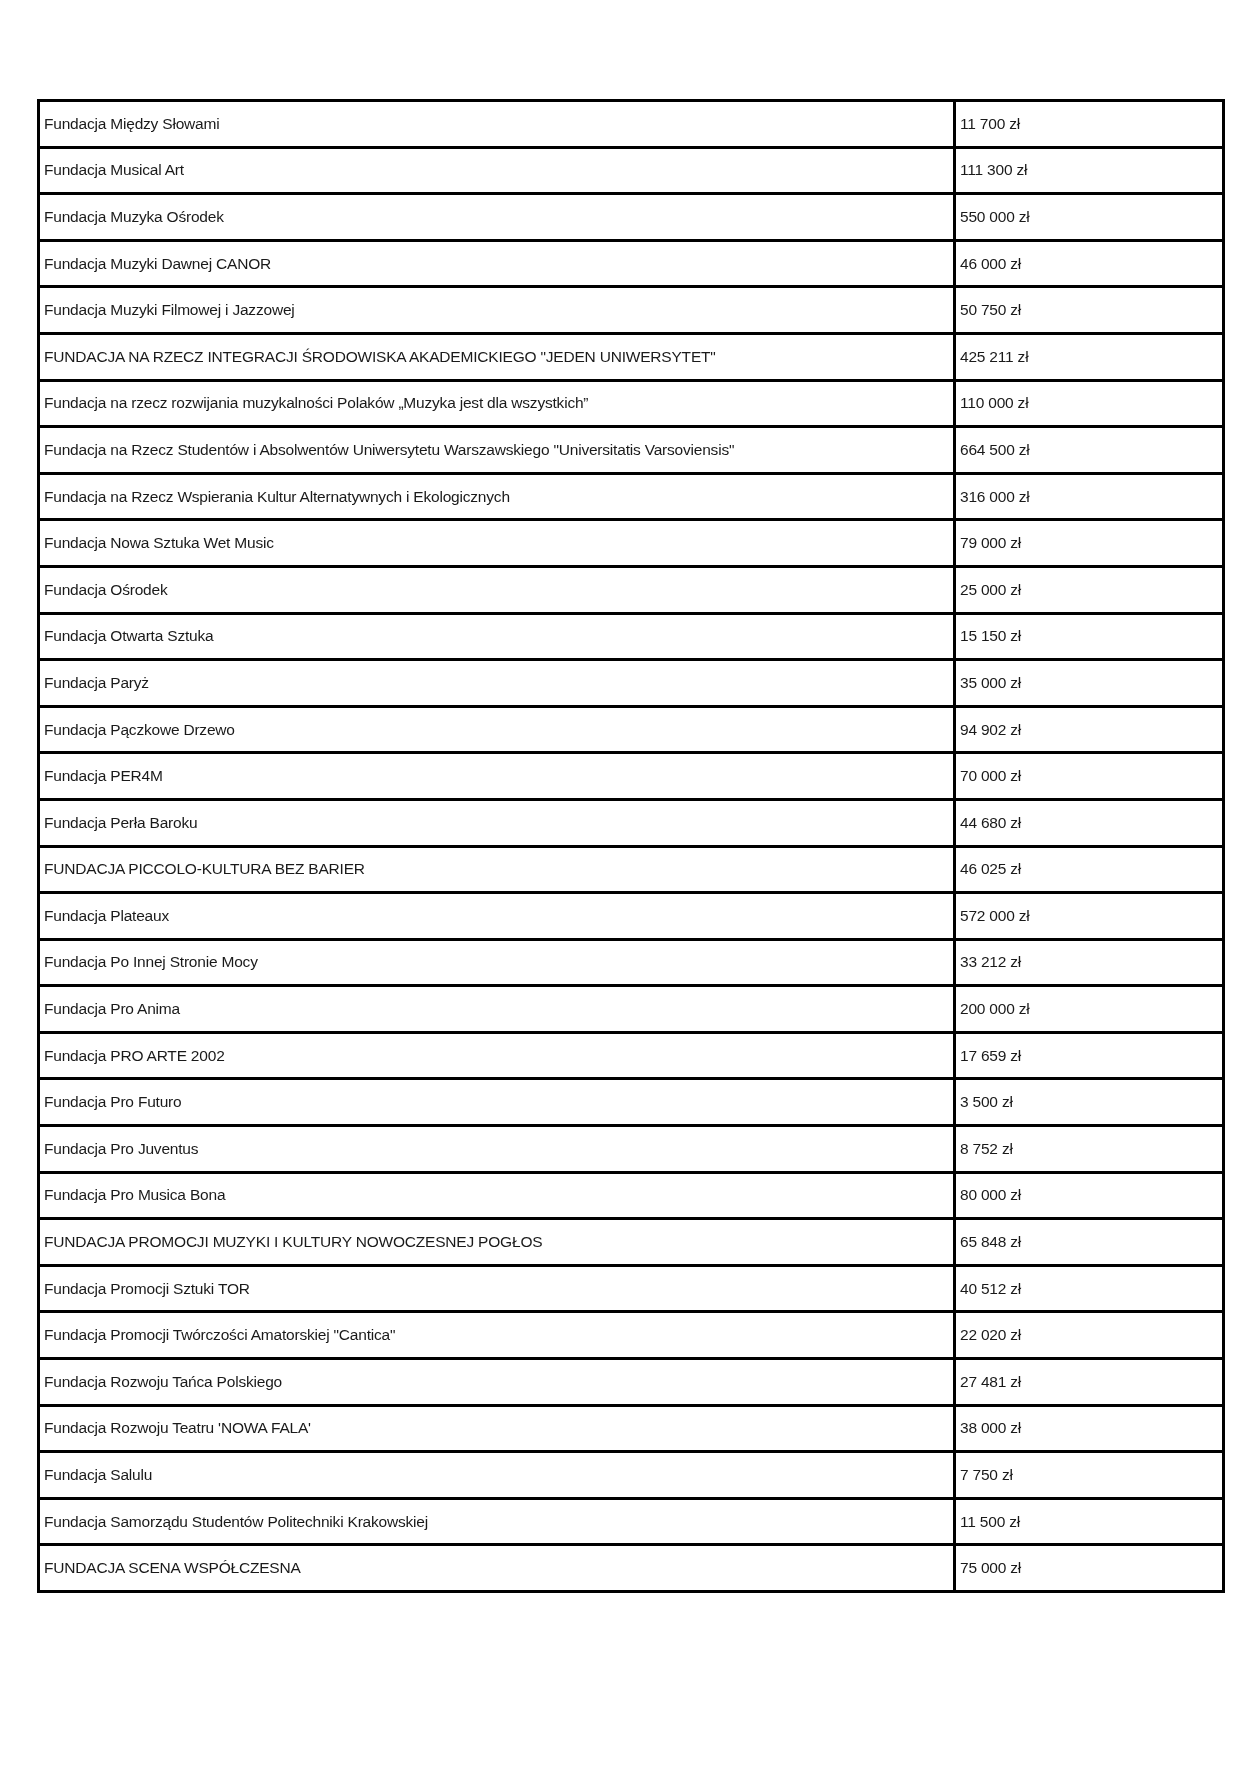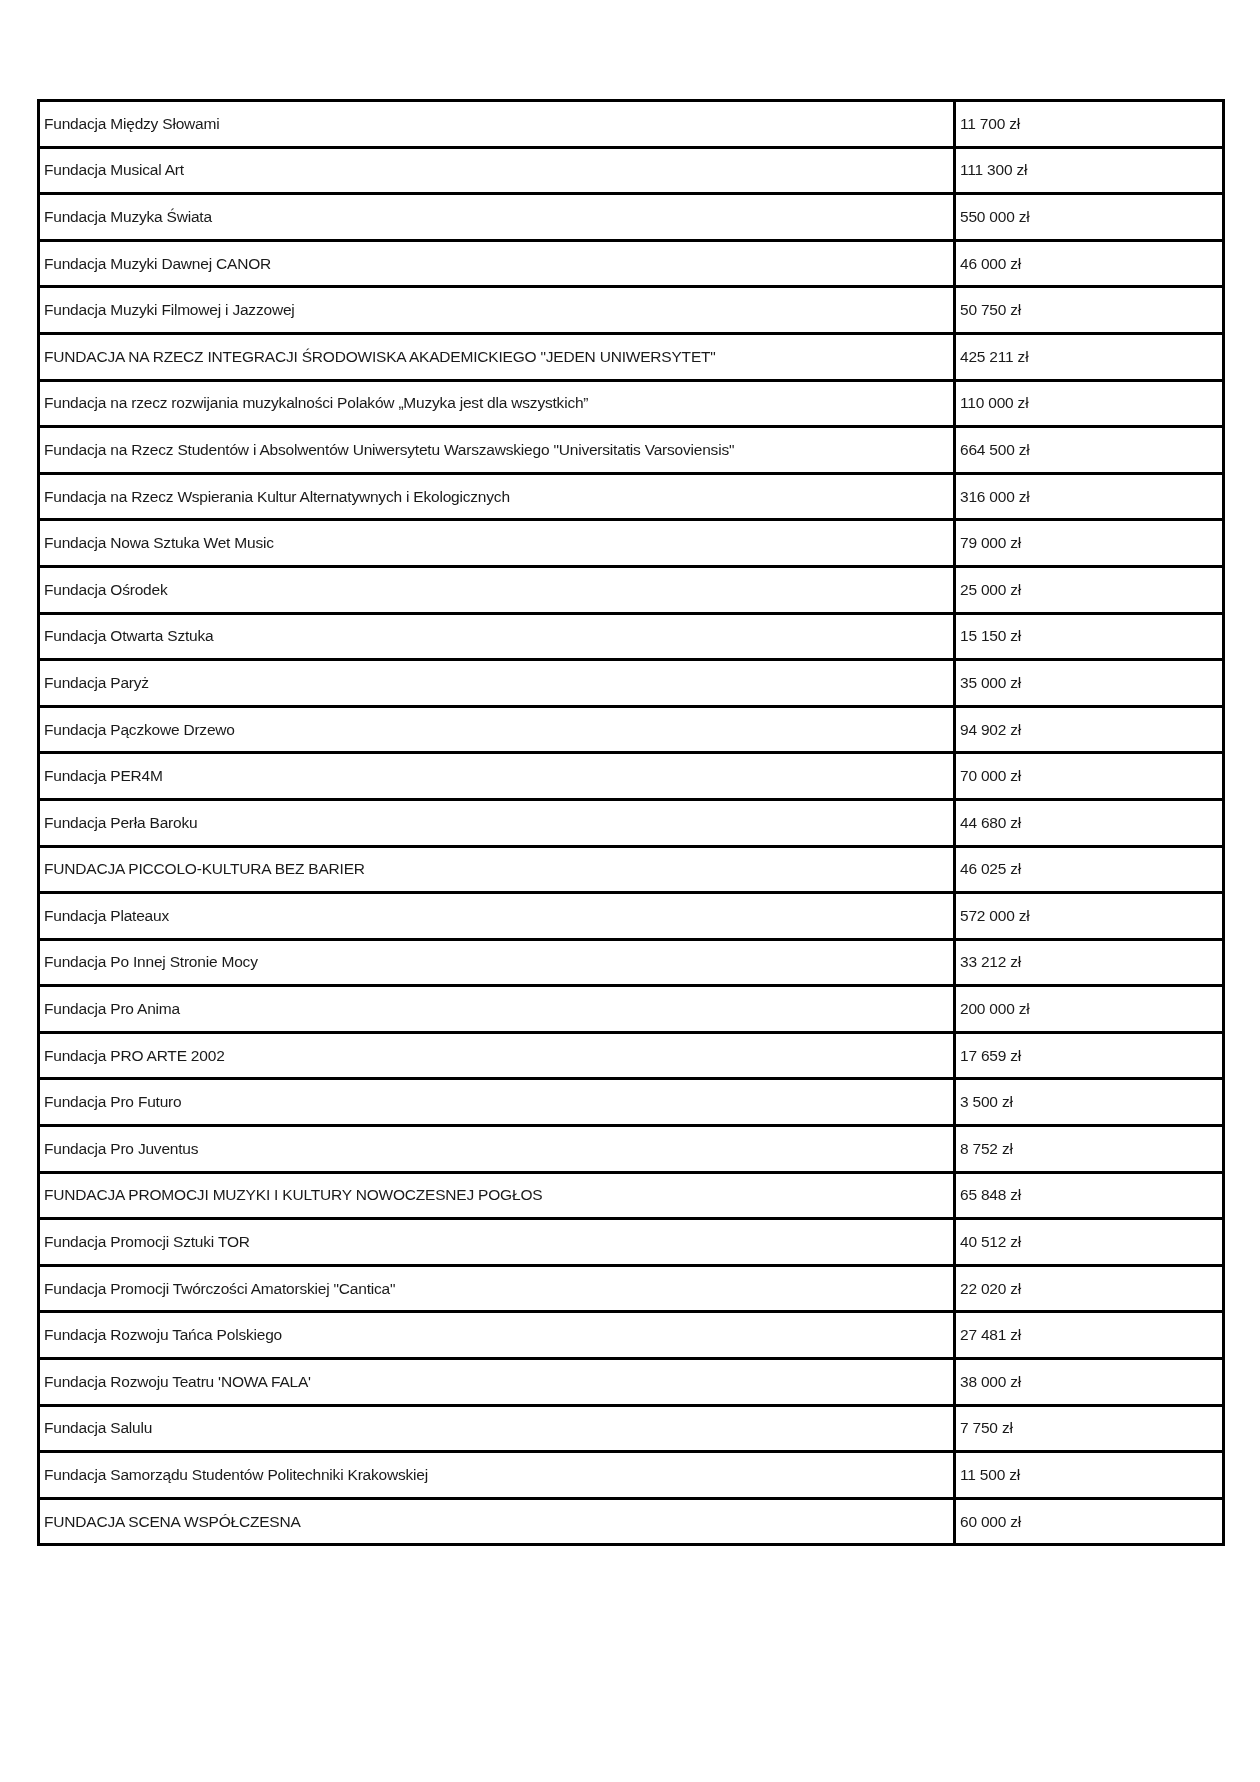--- a/index.html
+++ b/index.html
@@ -45,21 +45,21 @@
   <tbody id="grant-rows">
       <tr>
         <td class="name">Fundacja Między Słowami</td>
         <td class="amount">11 700 zł</td>
       </tr>
       <tr>
         <td class="name">Fundacja Musical Art</td>
         <td class="amount">111 300 zł</td>
       </tr>
       <tr>
-        <td class="name">Fundacja Muzyka Świata</td>
+        <td class="name">Fundacja Muzyka Ośrodek</td>
         <td class="amount">550 000 zł</td>
       </tr>
       <tr>
         <td class="name">Fundacja Muzyki Dawnej CANOR</td>
         <td class="amount">46 000 zł</td>
       </tr>
       <tr>
         <td class="name">Fundacja Muzyki Filmowej i Jazzowej</td>
         <td class="amount">50 750 zł</td>
       </tr>
@@ -129,20 +129,24 @@
       </tr>
       <tr>
         <td class="name">Fundacja Pro Futuro</td>
         <td class="amount">3 500 zł</td>
       </tr>
       <tr>
         <td class="name">Fundacja Pro Juventus</td>
         <td class="amount">8 752 zł</td>
       </tr>
       <tr>
+        <td class="name">Fundacja Pro Musica Bona</td>
+        <td class="amount">80 000 zł</td>
+      </tr>
+      <tr>
         <td class="name">FUNDACJA PROMOCJI MUZYKI I KULTURY NOWOCZESNEJ POGŁOS</td>
         <td class="amount">65 848 zł</td>
       </tr>
       <tr>
         <td class="name">Fundacja Promocji Sztuki TOR</td>
         <td class="amount">40 512 zł</td>
       </tr>
       <tr>
         <td class="name">Fundacja Promocji Twórczości Amatorskiej "Cantica"</td>
         <td class="amount">22 020 zł</td>
@@ -158,16 +162,16 @@
       <tr>
         <td class="name">Fundacja Salulu</td>
         <td class="amount">7 750 zł</td>
       </tr>
       <tr>
         <td class="name">Fundacja Samorządu Studentów Politechniki Krakowskiej</td>
         <td class="amount">11 500 zł</td>
       </tr>
       <tr>
         <td class="name">FUNDACJA SCENA WSPÓŁCZESNA</td>
-        <td class="amount">60 000 zł</td>
+        <td class="amount">75 000 zł</td>
       </tr>
     </tbody>
 </table>
 
 </body></html>

